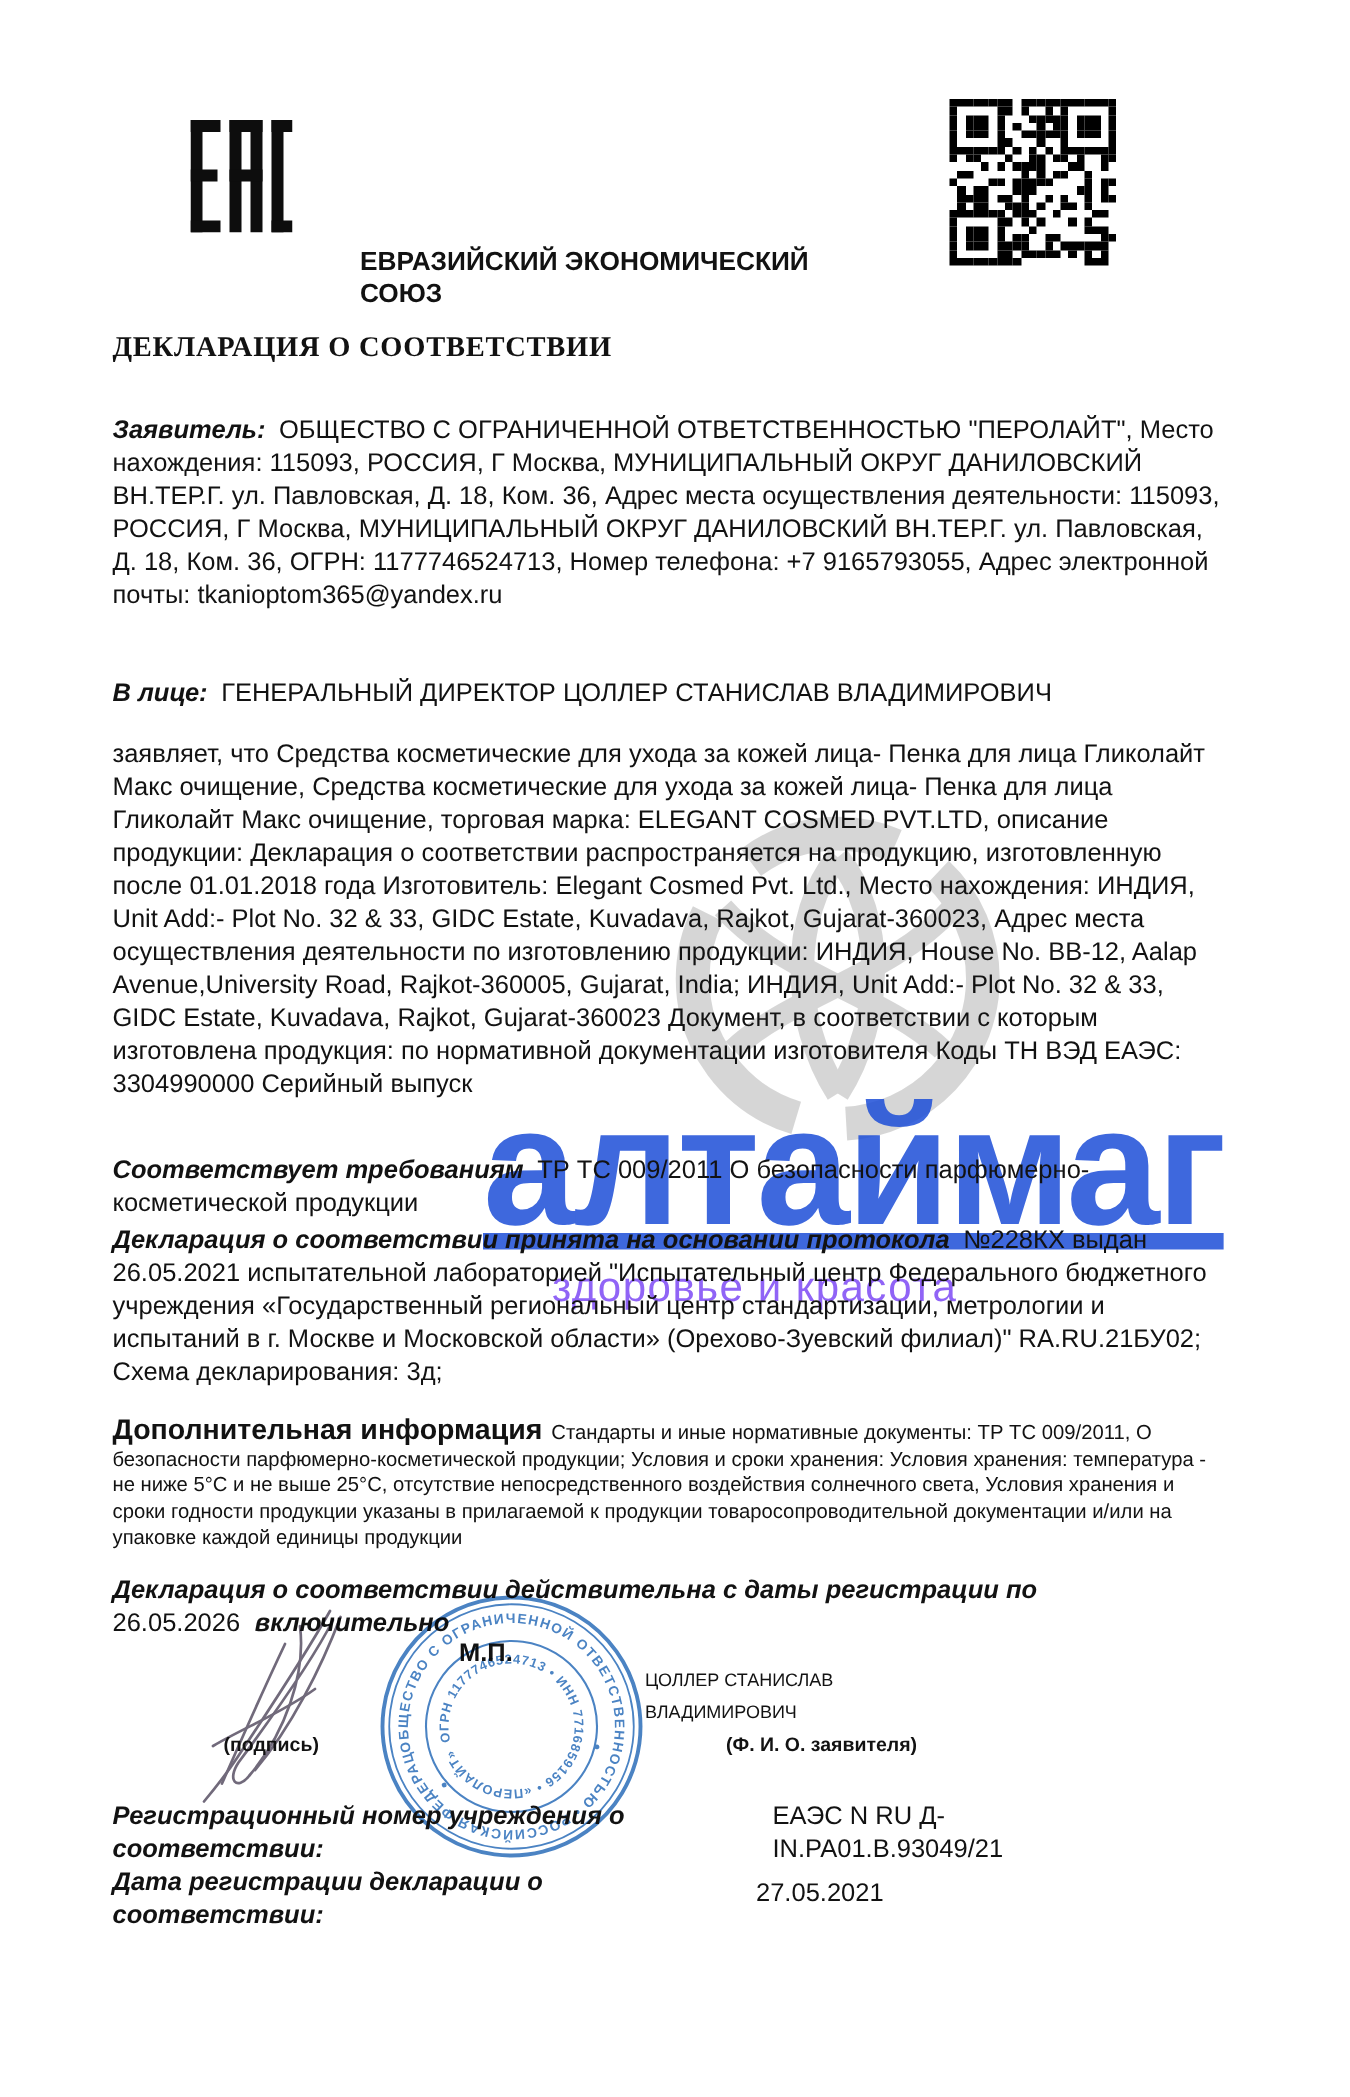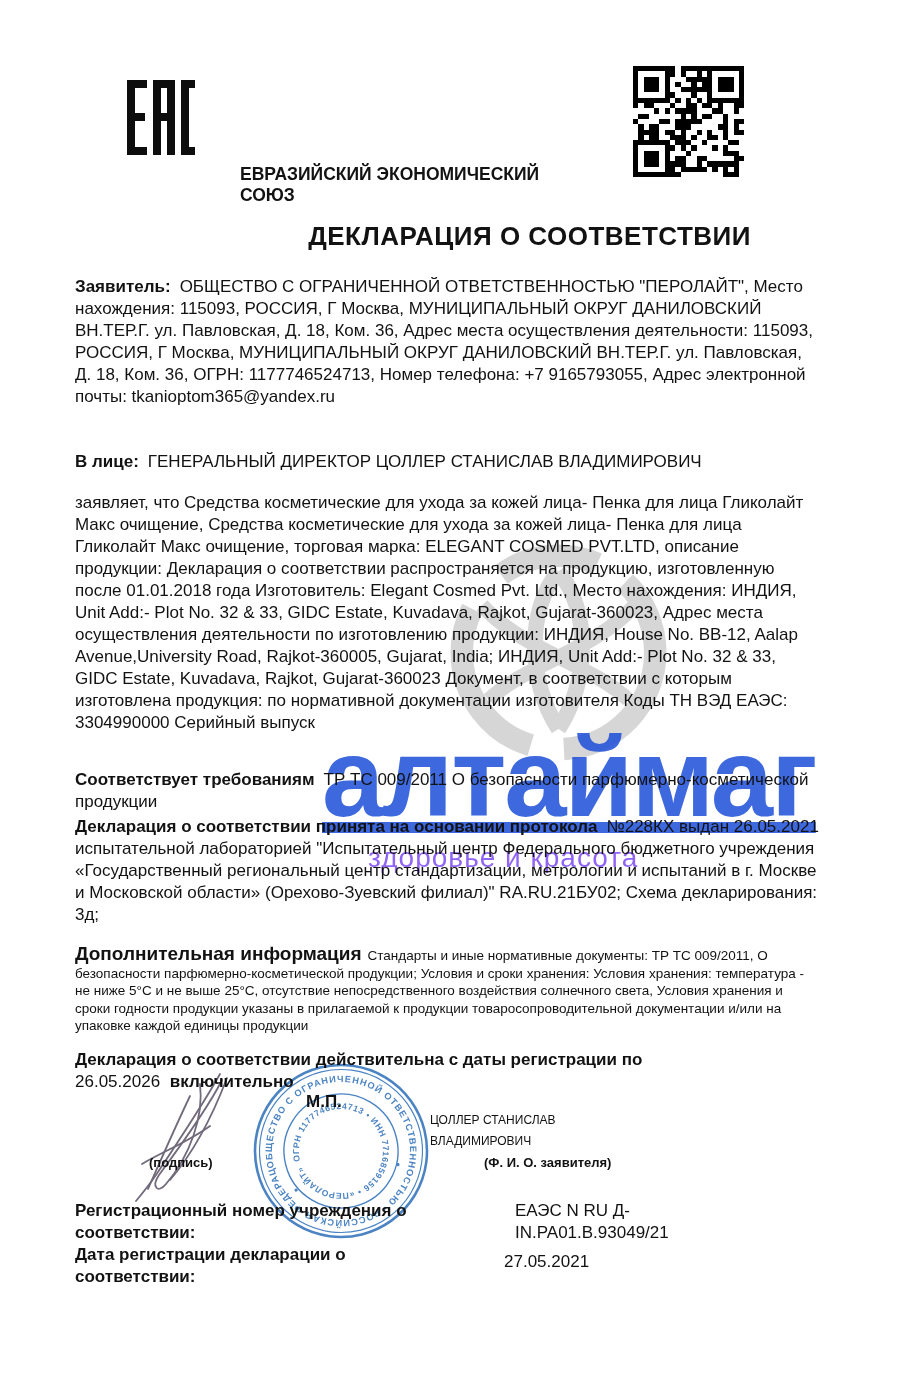--- a/index.html
+++ b/index.html
@@ -3,27 +3,27 @@
 <meta charset="utf-8">
 <style>
   html,body{margin:0;padding:0;background:#e8e8e8;}
   .page{
     position:relative; width:900px; height:1398px; background:#ffffff;
     margin:0 auto; overflow:hidden;
     font-family:"Liberation Sans", sans-serif; color:#121212;
   }
   .abs{position:absolute;}
   .txt{font-size:17px; line-height:22px;}
-  .b{font-weight:700;}
+  .b{font-weight:700;font-style:italic;}
   .para{width:745px; left:75px;}
   
   .union-name{left:240px; top:131px; width:340px; text-align:left;
     font-weight:700; font-size:17.5px; line-height:21px;margin-top:33px;}
-  .doc-title{left:75px; top:221px; width:676px; text-align:right;
-    font-weight:700; font-size:26px; letter-spacing:.5px;}
+  .doc-title{left:75px; top:221px; width:676px; text-align:left;
+    font-weight:700; font-size:19px; letter-spacing:.5px;font-family:Liberation Serif, serif;}
   
   .qr{left:633px; top:66px; display:grid;
     grid-template-columns:repeat(21,5.3px); grid-auto-rows:5.3px;}
   .qr div{background:transparent;} .qr div.on{background:#000;}
   
   .wm-emblem{left:446px; top:540px; opacity:.42;}
   .wm-brand{left:322px; top:722px; font-size:112px; line-height:112px;
     font-weight:700; letter-spacing:-2px; color:#1d4ed8; opacity:.85;text-decoration:underline;}
   .wm-tagline{left:368px; top:842px; font-size:28px; letter-spacing:1px;
     color:#8b5cf6; opacity:.95;}

